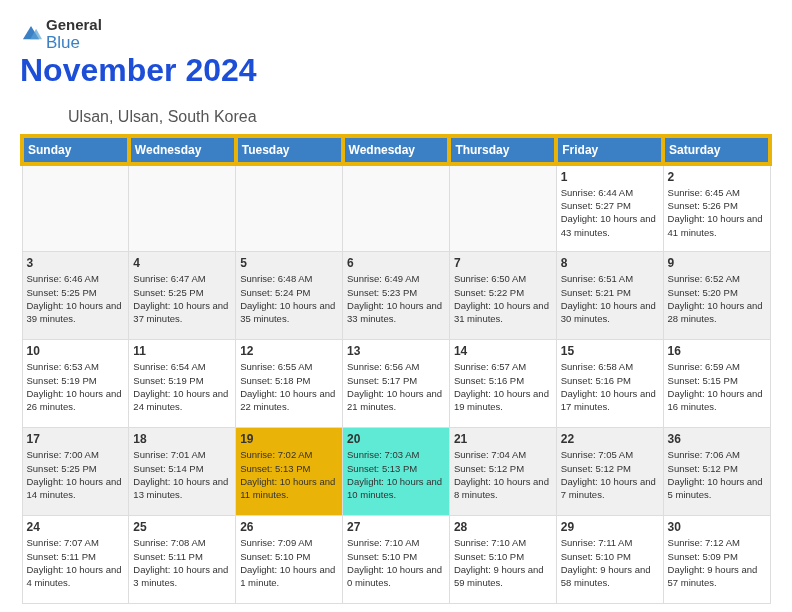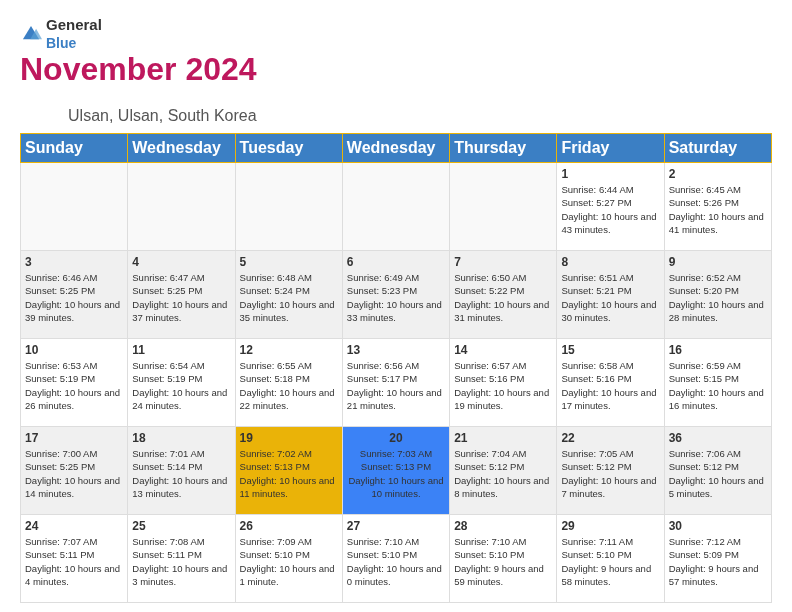--- a/index.html
+++ b/index.html
@@ -29,58 +29,58 @@
       align-items: center;
       gap: 4px;
     }
     .logo-text-general {
       font-size: 15px;
       font-weight: bold;
       color: #333;
       line-height: 1.1;
     }
     .logo-text-blue {
-      font-size: 14px;
-      font-weight: bold;
+      font-size: 17px;
+      font-weight: normal;
       color: #3b7fc4;
       line-height: 1.1;
     }
     .logo-icon {
       width: 22px;
       height: 22px;
     }
     .title-block {
       text-align: right;
     }
     .main-title {
       font-size: 32px;
       font-weight: bold;
-      color: #be185d;
+      color: #1d4ed8;
       line-height: 1.1;
     }
     .sub-title {
       font-size: 16px;
       color: #555;
       margin-top: 20px;
     }
     .calendar {
       flex: 1;
       border: 1px solid #ccc;
       border-collapse: collapse;
       width: 100%;
       table-layout: fixed;
     }
     .calendar th {
       background: #3b7fc4;
       color: #fff;
-      font-size: 16px;
+      font-size: 12px;
       font-weight: bold;
       padding: 5px 4px;
       text-align: left;
-      border: 1px solid #eab308;
+      border: 4px solid #eab308;
     }
     .calendar td {
       vertical-align: top;
       padding: 4px 4px;
       font-size: 10px;
       color: #333;
       border: 1px solid #ddd;
       height: 88px;
       background: #fff;
     }
@@ -263,21 +263,21 @@
             <div class="day-info" style="white-space: pre-line;">Sunrise: 7:01 AM
 Sunset: 5:14 PM
 Daylight: 10 hours and 13 minutes.</div>
           </td>
           <td style="background: #eab308;">
             <span class="day-number">19</span>
             <div class="day-info" style="white-space: pre-line;">Sunrise: 7:02 AM
 Sunset: 5:13 PM
 Daylight: 10 hours and 11 minutes.</div>
           </td>
-          <td style="background: #3b82f6; text-align: center;">
+          <td style="background: #5eead4;">
             <span class="day-number">20</span>
             <div class="day-info" style="white-space: pre-line;">Sunrise: 7:03 AM
 Sunset: 5:13 PM
 Daylight: 10 hours and 10 minutes.</div>
           </td>
           <td style="background: rgb(240, 240, 240);">
             <span class="day-number">21</span>
             <div class="day-info" style="white-space: pre-line;">Sunrise: 7:04 AM
 Sunset: 5:12 PM
 Daylight: 10 hours and 8 minutes.</div>

